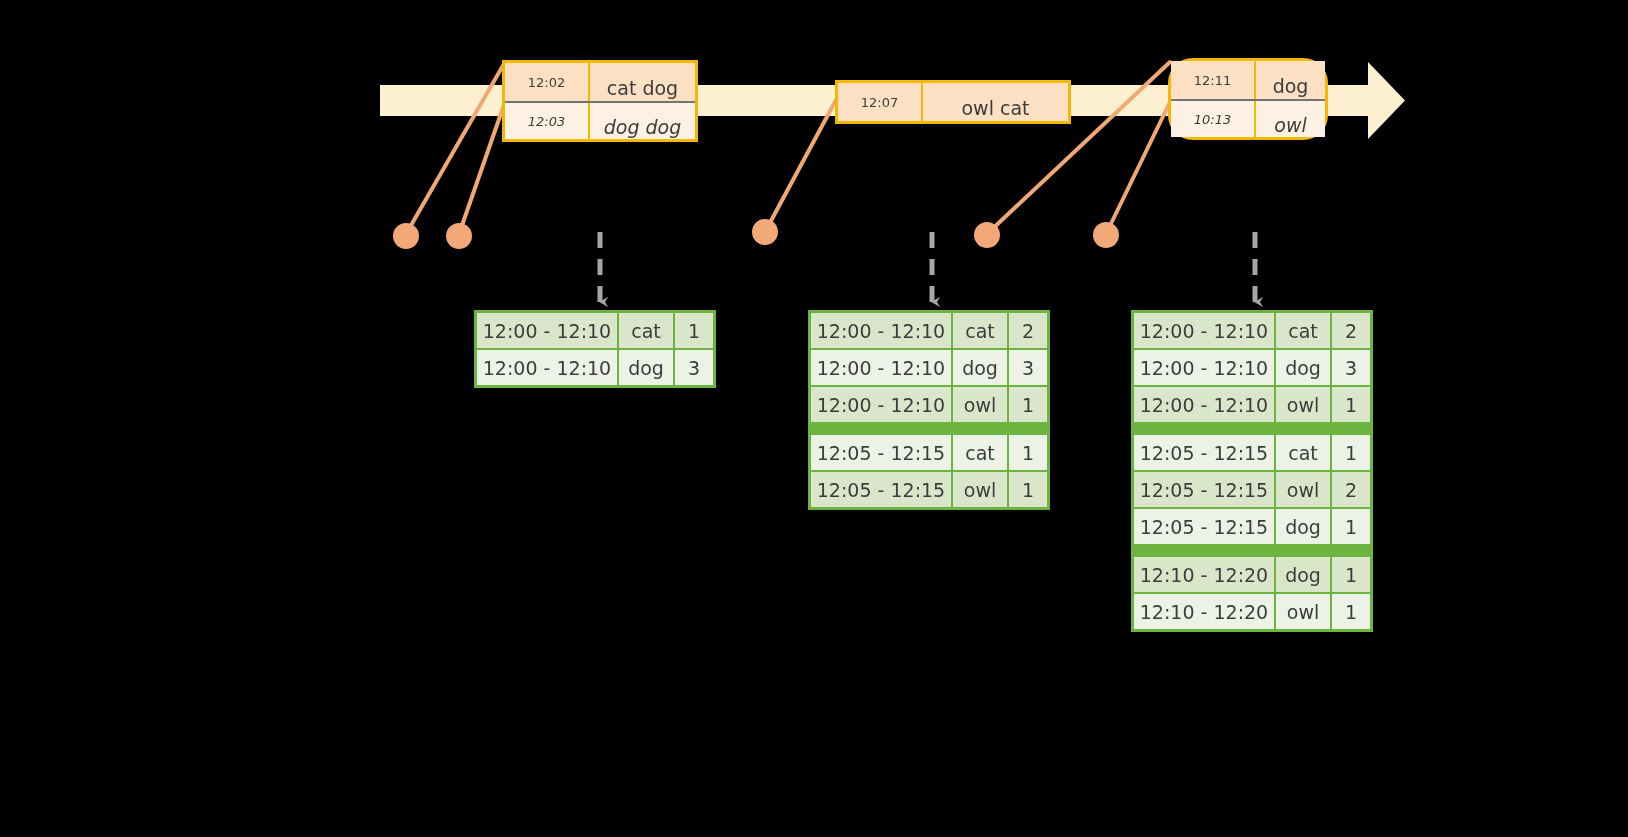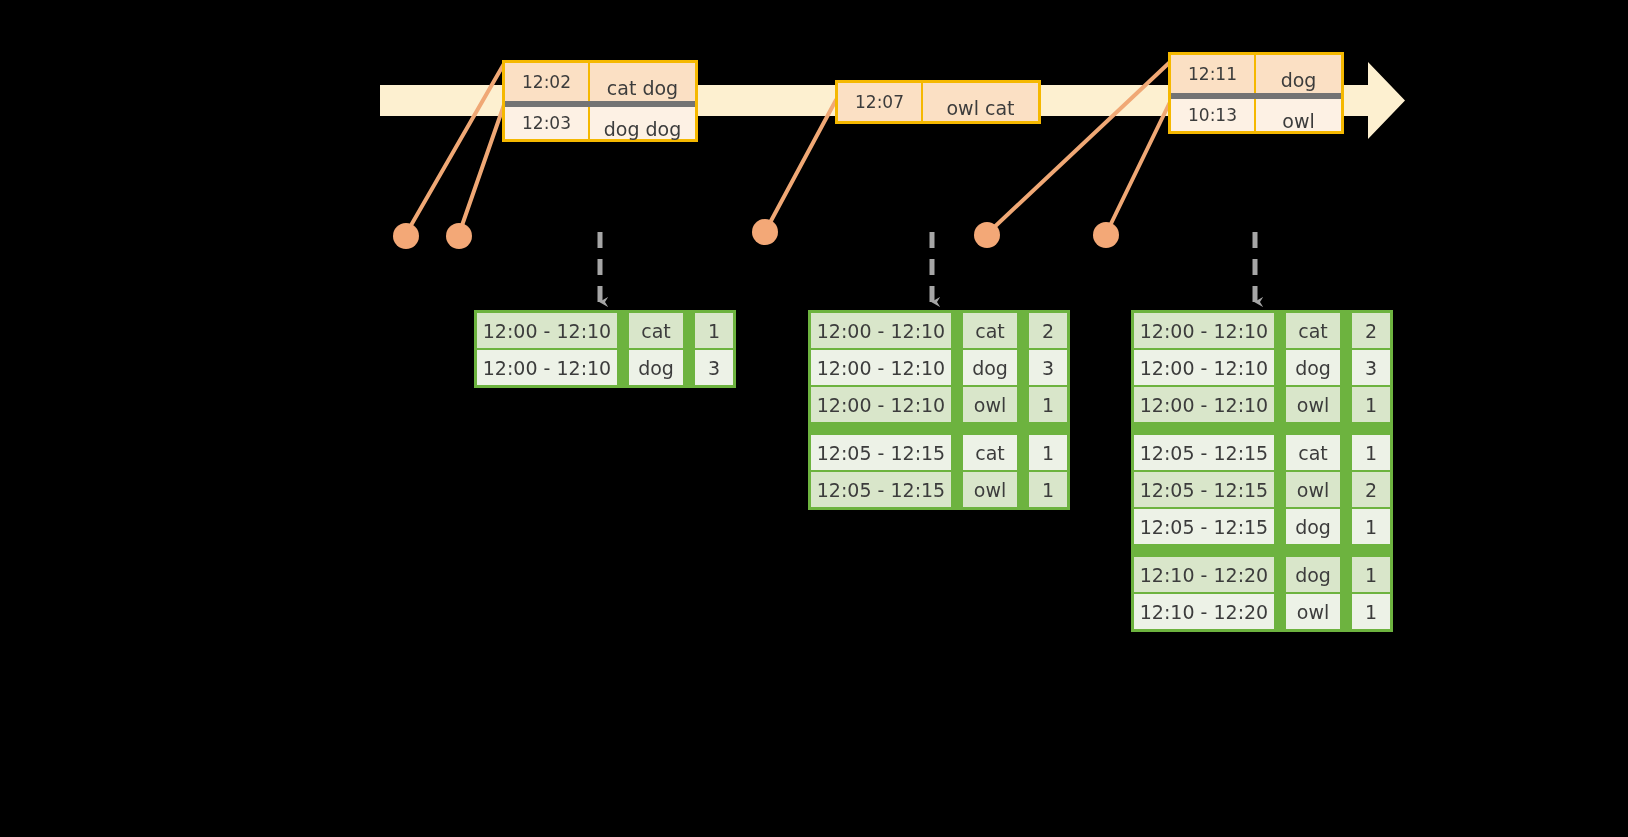--- a/index.html
+++ b/index.html
@@ -15,28 +15,28 @@
     position:absolute;
     border:3px solid #f5b800;
     box-sizing:border-box;
     display:flex;flex-direction:column;
   }
   .event-row{
     display:flex;
     box-sizing:border-box;
     height:38px;
   }
-  .event-row + .event-row{border-top:6px solid #737373;}
+  .event-row + .event-row{border-top:2px solid #737373;font-style:italic;}
   .event-row.r0{background:#fbe0c4;}
   .event-row.r1{background:#fdf1e4;}
   .ev-time{
     width:85px;
     box-sizing:border-box;
     display:flex;align-items:center;justify-content:center;
-    font-size:17px;color:#3c3c3c;
+    font-size:13px;color:#3c3c3c;
     border-right:2px solid #f5b800;
     white-space:nowrap;
   }
   .ev-words{
     flex:1;
     box-sizing:border-box;
     display:flex;align-items:center;justify-content:center;
     font-size:19px;color:#3c3c3c;
     white-space:nowrap;
     padding:0 6px;
@@ -51,21 +51,21 @@
     background:#6db33f;
     display:flex;flex-direction:column;
     gap:2px;
     padding:0;
   }
   .rt-group{display:flex;flex-direction:column;gap:2px;}
   .rt-group + .rt-group{margin-top:11px;}
   .rt-row{
     display:flex;
     height:35px;
-    gap:12px;
+    gap:2px;
   }
   .rt-row.shade{--cellbg:#d9e6ca;}
   .rt-row.plain{--cellbg:#edf2e7;}
   .rt-cell{
     background:var(--cellbg);
     display:flex;align-items:center;justify-content:center;
     font-size:19px;color:#3c3c3c;
     white-space:nowrap;
     box-sizing:border-box;
   }
@@ -119,28 +119,28 @@
     <div class="event-row r0">
       <span class="ev-time">12:02</span>
       <span class="ev-words">cat dog</span>
     </div>
     <div class="event-row r1">
       <span class="ev-time">12:03</span>
       <span class="ev-words">dog dog</span>
     </div>
   </div>
 
-  <div class="event-box" style="left:835px;top:80px;width:206px;">
+  <div class="event-box" style="left:835px;top:80px;width:236px;">
     <div class="event-row r0">
       <span class="ev-time">12:07</span>
       <span class="ev-words">owl cat</span>
     </div>
   </div>
 
-  <div class="event-box" style="left:1168px;top:52px;width:176px;">
+  <div class="event-box" style="left:1168px;top:58px;width:160px;border-radius:25px;">
     <div class="event-row r0">
       <span class="ev-time">12:11</span>
       <span class="ev-words">dog</span>
     </div>
     <div class="event-row r1">
       <span class="ev-time">10:13</span>
       <span class="ev-words">owl</span>
     </div>
   </div>
 

